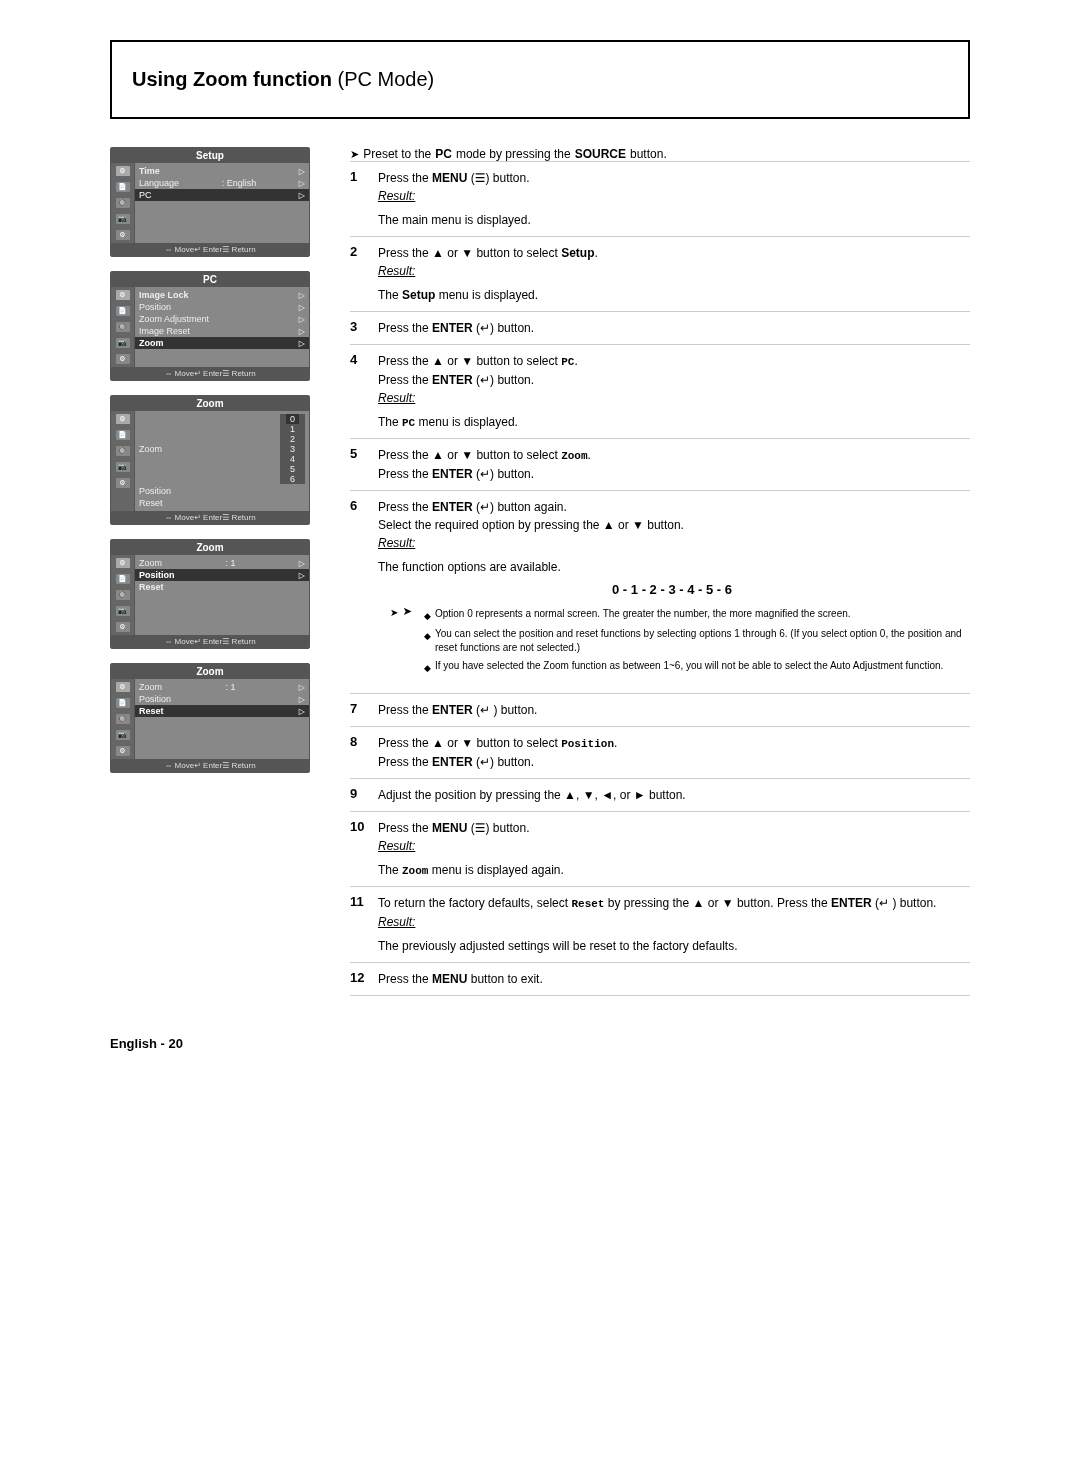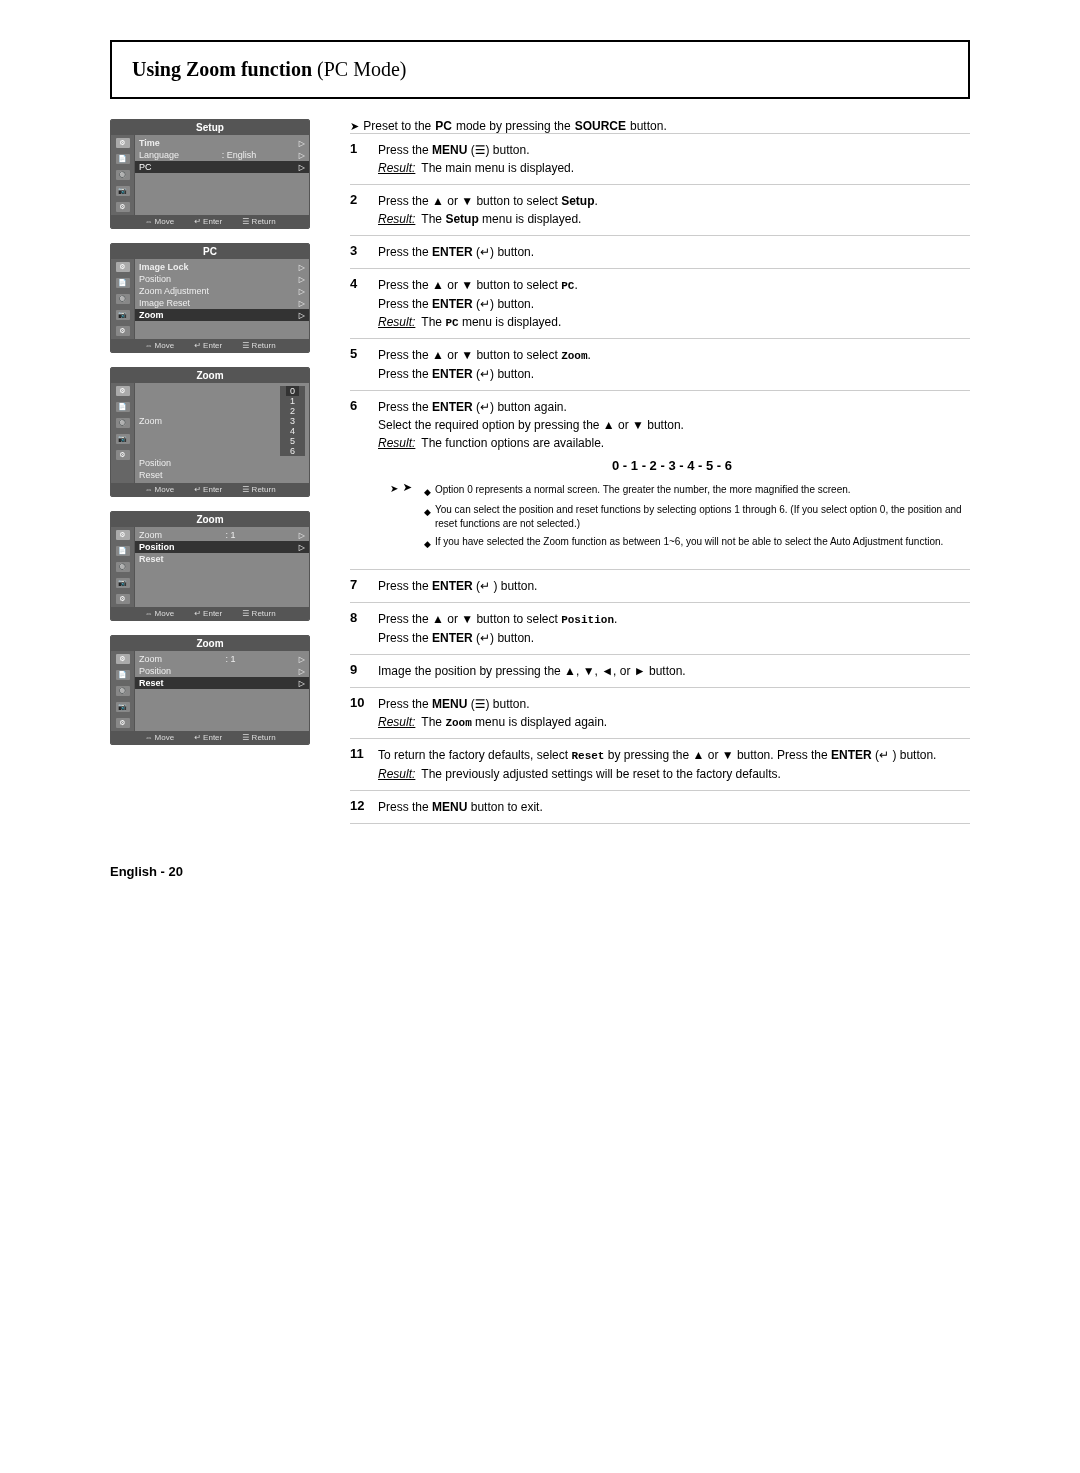--- a/index.html
+++ b/index.html
@@ -13,25 +13,24 @@
       display: flex;
       justify-content: center;
     }
     .page {
       width: 900px;
       padding: 40px 20px 40px 20px;
       position: relative;
     }
     .page-title {
       border: 2px solid #000;
-      padding: 16px 20px;
-      margin-bottom: 20px;
+      padding: 26px 20px;
+      margin-bottom: 28px;
       font-size: 20px;
       font-weight: normal;
-      font-family: Liberation Serif, serif;
     }
     .page-title strong {
       font-weight: bold;
     }
     .content-area {
       display: flex;
       gap: 20px;
     }
     .left-col {
       width: 220px;
@@ -106,21 +105,21 @@
       background: #333;
       color: #fff;
     }
     .screen-menu-item .arrow {
       font-size: 8px;
     }
     .screen-footer {
       background: #555;
       display: flex;
       justify-content: center;
-      gap: 20px;
+      gap: 0;
       padding: 2px 7px;
       font-size: 8px;
       color: #ddd;
     }
     .screen-footer span {
       display: flex;
       align-items: center;
       gap: 2px;
     }
     
@@ -153,20 +152,21 @@
       font-size: 13px;
     }
     .step-content {
       padding: 7px 4px;
       font-size: 12px;
       line-height: 1.5;
     }
     .step-content .result-line {
       display: flex;
       gap: 6px;
+      flex-direction: column;
     }
     .result-label {
       font-style: italic;
       text-decoration: underline;
       white-space: nowrap;
     }
     .note-line {
       display: flex;
       gap: 4px;
       margin-bottom: 4px;
@@ -496,21 +496,21 @@
           <td class="step-num">8</td>
           <td class="step-content">
             Press the ▲ or ▼ button to select <strong><span class="monospace">Position</span></strong>.<br>
             Press the <strong>ENTER</strong> (↵) button.
           </td>
         </tr>
 
         <tr>
           <td class="step-num">9</td>
           <td class="step-content">
-            Image the position by pressing the ▲, ▼, ◄, or ► button.
+            Adjust the position by pressing the ▲, ▼, ◄, or ► button.
           </td>
         </tr>
 
         <tr>
           <td class="step-num">10</td>
           <td class="step-content">
             Press the <strong>MENU</strong> (☰) button.<br>
             <div class="result-line">
               <span class="result-label">Result:</span>
               <span>The <span class="monospace">Zoom</span> menu is displayed again.</span>

